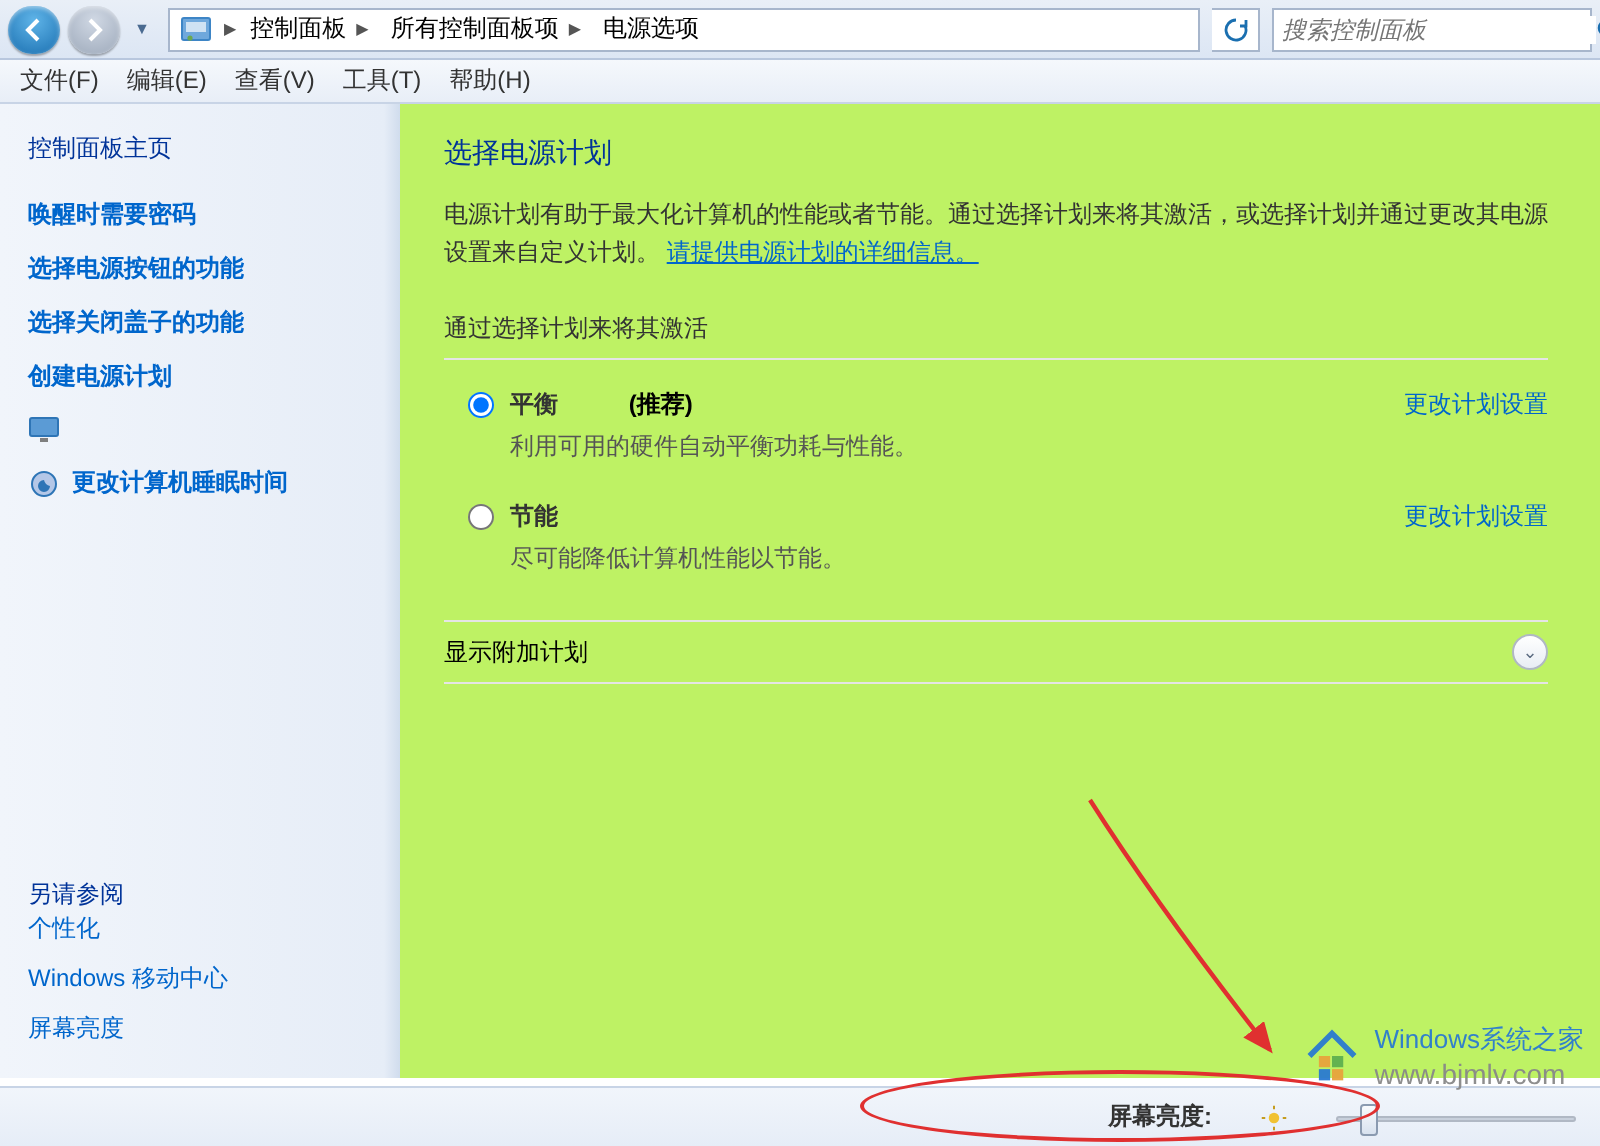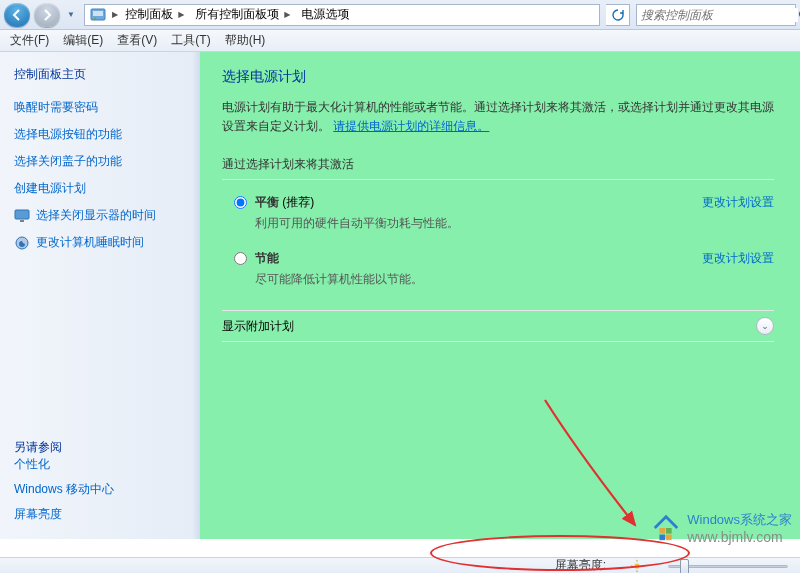--- a/index.html
+++ b/index.html
@@ -20,49 +20,49 @@
 .search-icon { color: #1a6fb0; font-size: 12px; }
 
 
 .menubar { height: 22px; background: linear-gradient(#f5f8fc, #e8eef7); border-bottom: 1px solid #c8d4e6; display: flex; align-items: flex-start; padding: 0 4px; gap: 2px; }
 .menu-item { padding: 2px 6px; color: #333; }
 
 
 .body-split { display: flex; height: calc(573px - 30px - 22px - 34px); }
 .sidebar { width: 200px; background: linear-gradient(90deg, #f1f5fb 0%, #e6edf7 96%, #d0dced 100%); padding: 14px 14px; }
 .sidebar-home { color: #003399; margin-bottom: 16px; font-size: 12px; }
-.side-links { display: flex; flex-direction: column; gap: 10px; margin-bottom: 18px; }
+.side-links { display: flex; flex-direction: column; gap: 10px; margin-bottom: 18px; font-weight: bold; }
 .side-link { color: #0066cc; cursor: pointer; }
 .side-iconrow { display: flex; align-items: center; gap: 6px; }
 .side-iconrow .ic { width: 16px; height: 16px; flex-shrink: 0; }
 
-.main { flex: 1; padding: 16px 26px 10px 22px; overflow: auto; background: #86efac; }
+.main { flex: 1; padding: 16px 26px 10px 22px; overflow: auto; background: #bef264; }
 .main h1 { font-size: 14px; font-weight: normal; color: #003399; margin-bottom: 12px; }
 .desc { color: #333; line-height: 1.6; margin-bottom: 14px; }
 .desc a { color: #0066cc; text-decoration: underline; }
 
 .group-title { color: #333; padding: 6px 0; border-bottom: 1px solid #e5e5e5; margin-bottom: 10px; }
 .plan-row { display: flex; align-items: flex-start; padding: 4px 0 14px 12px; }
 .plan-radio { margin-top: 2px; margin-right: 8px; }
 .plan-label { font-weight: bold; color: #333; }
-.plan-rec { font-weight: normal; }
+.plan-rec { font-weight: bold; padding-left: 32px; }
 .plan-sub { color: #555; margin-top: 4px; }
 .plan-right { margin-left: auto; }
 .plan-right a { color: #0066cc; cursor: pointer; }
 
 .expander { display: flex; align-items: center; justify-content: space-between; border-top: 1px solid #e5e5e5; border-bottom: 1px solid #e5e5e5; padding: 6px 0; margin-top: 8px; gap: 44px; }
 .exp-btn { width: 18px; height: 18px; border: 1px solid #b0b8c4; border-radius: 50%; background: linear-gradient(#fff, #e8edf4); display: flex; align-items: center; justify-content: center; font-size: 9px; color: #5a6a80; }
 
 
 .see-also-block { position: absolute; left: 14px; bottom: 50px; width: 170px; }
 .see-also-title { color: #003399; margin-bottom: 0; }
 .see-also-links { display: flex; flex-direction: column; gap: 8px; }
 
 
-.bottombar { position: absolute; bottom: 0; left: 0; right: 0; height: 16px; background: linear-gradient(#f1f5fb, #e6edf7); border-top: 1px solid #c8d4e6; display: flex; align-items: center; justify-content: flex-end; padding: 0 12px; gap: 24px; }
+.bottombar { position: absolute; bottom: 0; left: 0; right: 0; height: 30px; background: linear-gradient(#f1f5fb, #e6edf7); border-top: 1px solid #c8d4e6; display: flex; align-items: center; justify-content: flex-end; padding: 0 12px; gap: 24px; font-weight: bold; }
 .bright-label { color: #333; }
 .bright-sun { width: 14px; height: 14px; display: inline-block; }
 .slider { width: 120px; height: 18px; position: relative; }
 .slider-track { position: absolute; top: 8px; left: 0; right: 0; height: 3px; background: #c8d0dc; border-radius: 2px; border: 1px solid #b0b8c4; }
 .slider-thumb { position: absolute; top: 2px; left: 10%; width: 9px; height: 16px; background: linear-gradient(#f8fafd, #d8e2ef); border: 1px solid #8a9ab0; border-radius: 2px; }
 
 
 .annot-arrow { position: absolute; pointer-events: none; }
 .annot-ellipse { position: absolute; pointer-events: none; border: 2px solid #e03030; border-radius: 50%; }
 
@@ -142,21 +142,20 @@
     <div class="side-links">
       <div class="side-link">唤醒时需要密码</div>
       <div class="side-link">选择电源按钮的功能</div>
       <div class="side-link">选择关闭盖子的功能</div>
       <div class="side-link">创建电源计划</div>
       <div class="side-iconrow">
         <svg class="ic" viewBox="0 0 16 16">
             <rect x="1" y="2" width="14" height="9" rx="1" fill="#5b9bd5" stroke="#2e75b6"></rect>
             <rect x="6" y="12" width="4" height="2" fill="#7f7f7f"></rect>
           </svg>
-        <span class="side-link">选择关闭显示器的时间</span>
       </div>
       <div class="side-iconrow">
         <svg class="ic" viewBox="0 0 16 16">
             <circle cx="8" cy="8" r="6" fill="#b4c7e7" stroke="#2e75b6"></circle>
             <path d="M8 6a3 3 0 1 0 3 3 4 4 0 0 1-3-3z" fill="#2e75b6"></path>
           </svg>
         <span class="side-link">更改计算机睡眠时间</span>
       </div>
     </div>
   </div>

